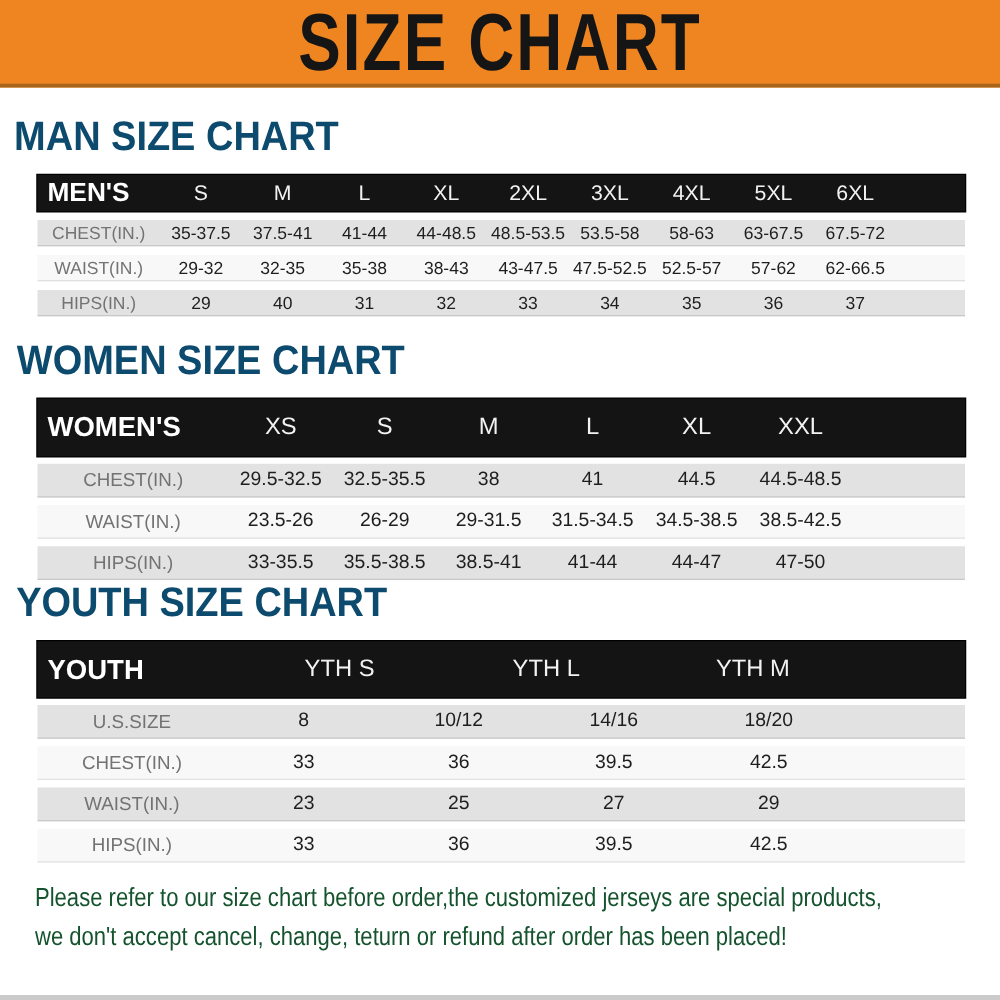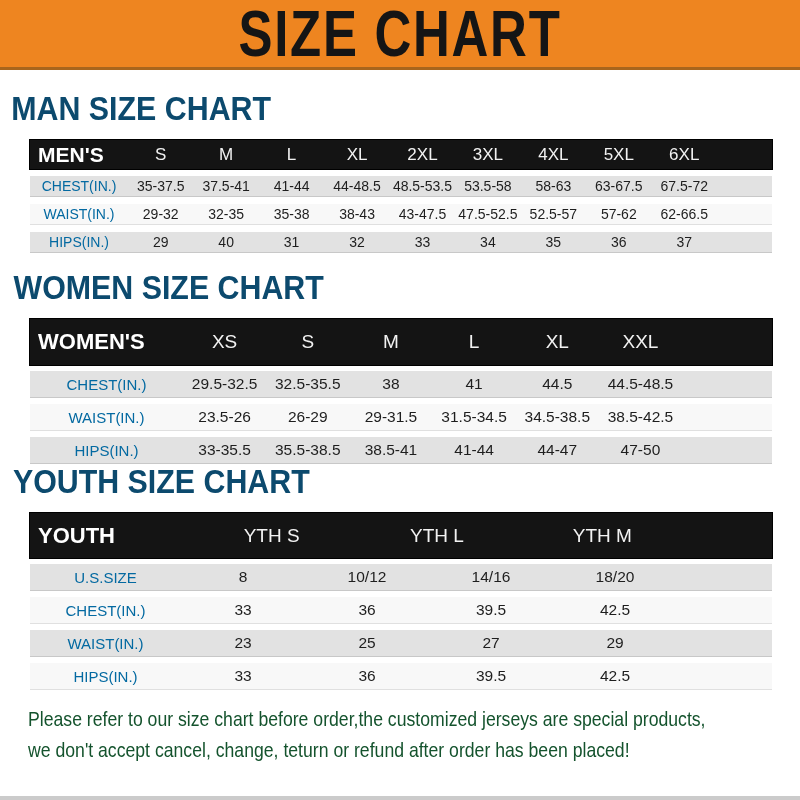--- a/index.html
+++ b/index.html
@@ -20,21 +20,21 @@
   .h-women{margin-top:17px;}
   .h-youth{}
 
   
   .sizetable{width:742px;margin-left:30px;margin-top:13px;}
   .thead{display:flex;align-items:center;background:#141414;color:#ffffff;
          box-shadow:0 0 0 1px #000;}
   .trow{display:flex;align-items:center;}
   .trow.gray{background:#E2E2E2;border-bottom:1px solid #c8c8c8;}
   .trow.white{background:#F8F8F8;border-bottom:1px solid #e0e0e0;}
-  .tlabel{flex:none;text-align:center;color:#0369a1;}
+  .tlabel{flex:none;text-align:center;color:#737373;}
   .hlabel{flex:none;text-align:left;font-weight:bold;color:#ffffff;padding-left:8px;
           box-sizing:border-box;white-space:nowrap;}
   .tcol{flex:1;text-align:center;color:#F2F2F2;white-space:nowrap;}
   .tcell{flex:1;text-align:center;color:#1E1E1E;white-space:nowrap;}
 
   
   .men .thead{height:29px;padding-right:55px;}
   .men .trow{height:20px;margin-top:7px;padding-right:55px;}
   .men .hlabel{width:98px;font-size:21px;}
   .men .tlabel{width:98px;font-size:14px;}

